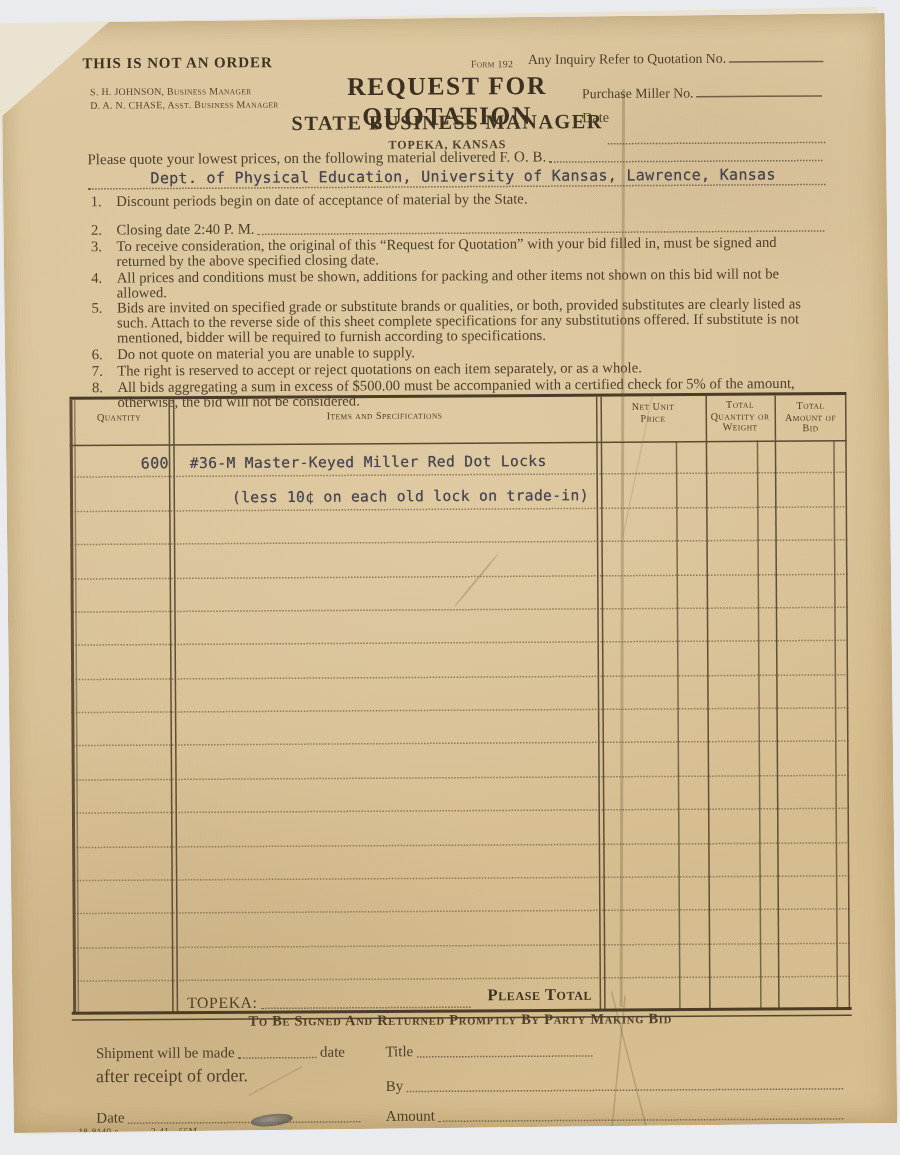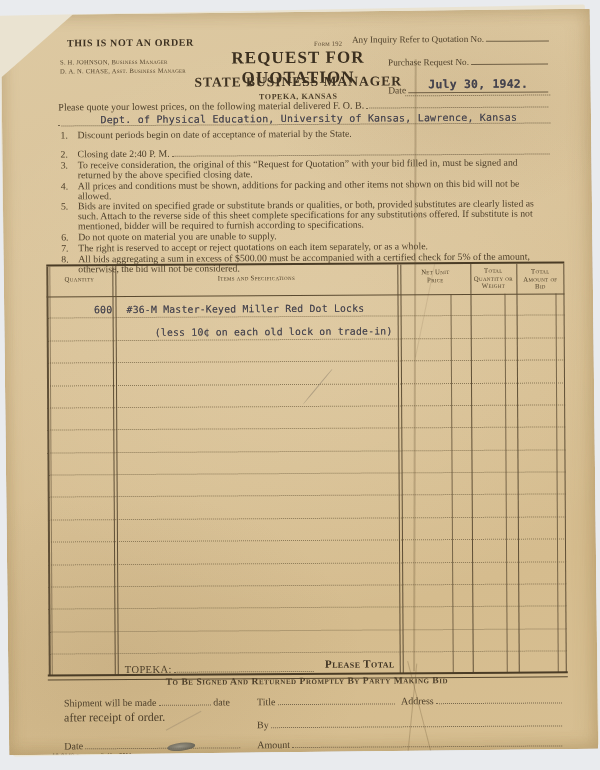--- a/index.html
+++ b/index.html
@@ -56,46 +56,45 @@
 </style>
 </head>
 <body>
 
 <div>
   <div class="backing"></div>
   <div class="paper">
     <div class="texture"></div>
     <div class="content">
 
-      <div class="abs bold" style="left:64px;top:24px;font-size:10px;letter-spacing:.6px;color:#3e3222;">THIS IS NOT AN ORDER</div>
+      <div class="abs bold" style="left:52px;top:24px;font-size:10px;letter-spacing:.6px;color:#3e3222;">THIS IS NOT AN ORDER</div>
 
       <div class="abs tiny sc" style="left:311px;top:28px;">Form 192</div>
 
       <div class="abs flex" style="left:349px;top:23px;width:199px;">
         <span class="lbl9">Any Inquiry Refer to Quotation No.</span>
         <span class="sleader"></span>
       </div>
 
       <div class="abs tiny sc" style="left:57px;top:44px;line-height:9px;">
         <div>S. H. JOHNSON, Business Manager</div>
         <div>D. A. N. CHASE, Asst. Business Manager</div>
       </div>
 
       <div class="abs bold" style="left:180px;top:36px;width:230px;text-align:center;font-size:17px;letter-spacing:1.1px;color:#3c3020;">REQUEST FOR QUOTATION</div>
       <div class="abs bold" style="left:180px;top:62px;width:230px;text-align:center;font-size:13.5px;letter-spacing:1px;color:#3e3222;">STATE BUSINESS MANAGER</div>
       <div class="abs bold" style="left:180px;top:80px;width:230px;text-align:center;font-size:8px;letter-spacing:.6px;">TOPEKA, KANSAS</div>
 
       <div class="abs flex" style="left:385px;top:46px;width:162px;">
-        <span class="lbl9">Purchase Request No.</span>
+        <span class="lbl9">Purchase Miller No.</span>
         <span class="sleader"></span>
       </div>
 
       <div class="abs flex" style="left:385px;top:63px;width:162px;">
         <span style="font-size:9.5px;">Date</span>
-        <span class="sleader" style="text-align:center;"><span class="typed bold" style="font-size:11.5px;">July 30, 1942.</span></span>
       </div>
       <div class="abs" style="left:402px;top:84px;width:145px;border-bottom:1px dotted #75654a;"></div>
 
       <div class="abs flex" style="left:55px;top:88px;width:492px;">
         <span style="font-size:10px;">Please quote your lowest prices, on the following material delivered F. O. B.</span>
         <span class="leader"></span>
       </div>
 
       <div class="abs typed" style="left:97px;top:101px;font-size:10px;">Dept. of Physical Education, University of Kansas, Lawrence, Kansas</div>
       <div class="abs" style="left:55px;top:112px;width:492px;border-bottom:1px dotted #75654a;"></div>
@@ -196,24 +195,20 @@
         <span>Shipment will be made</span>
         <span class="leader"></span>
         <span>date</span>
       </div>
       <div class="abs" style="left:57px;top:697px;font-size:12px;">after receipt of order.</div>
 
       <div class="abs flex" style="left:250px;top:684px;width:140px;font-size:10px;">
         <span>Title</span>
         <span class="leader"></span>
       </div>
-      <div class="abs flex" style="left:394px;top:684px;width:163px;font-size:10px;">
-        <span>Address</span>
-        <span class="leader"></span>
-      </div>
       <div class="abs flex" style="left:250px;top:707px;width:307px;font-size:10px;">
         <span>By</span>
         <span class="leader"></span>
       </div>
       <div class="abs flex" style="left:57px;top:727px;width:178px;font-size:10px;">
         <span>Date</span>
         <span class="leader"></span>
       </div>
       <div class="abs flex" style="left:250px;top:727px;width:307px;font-size:10px;">
         <span>Amount</span>

